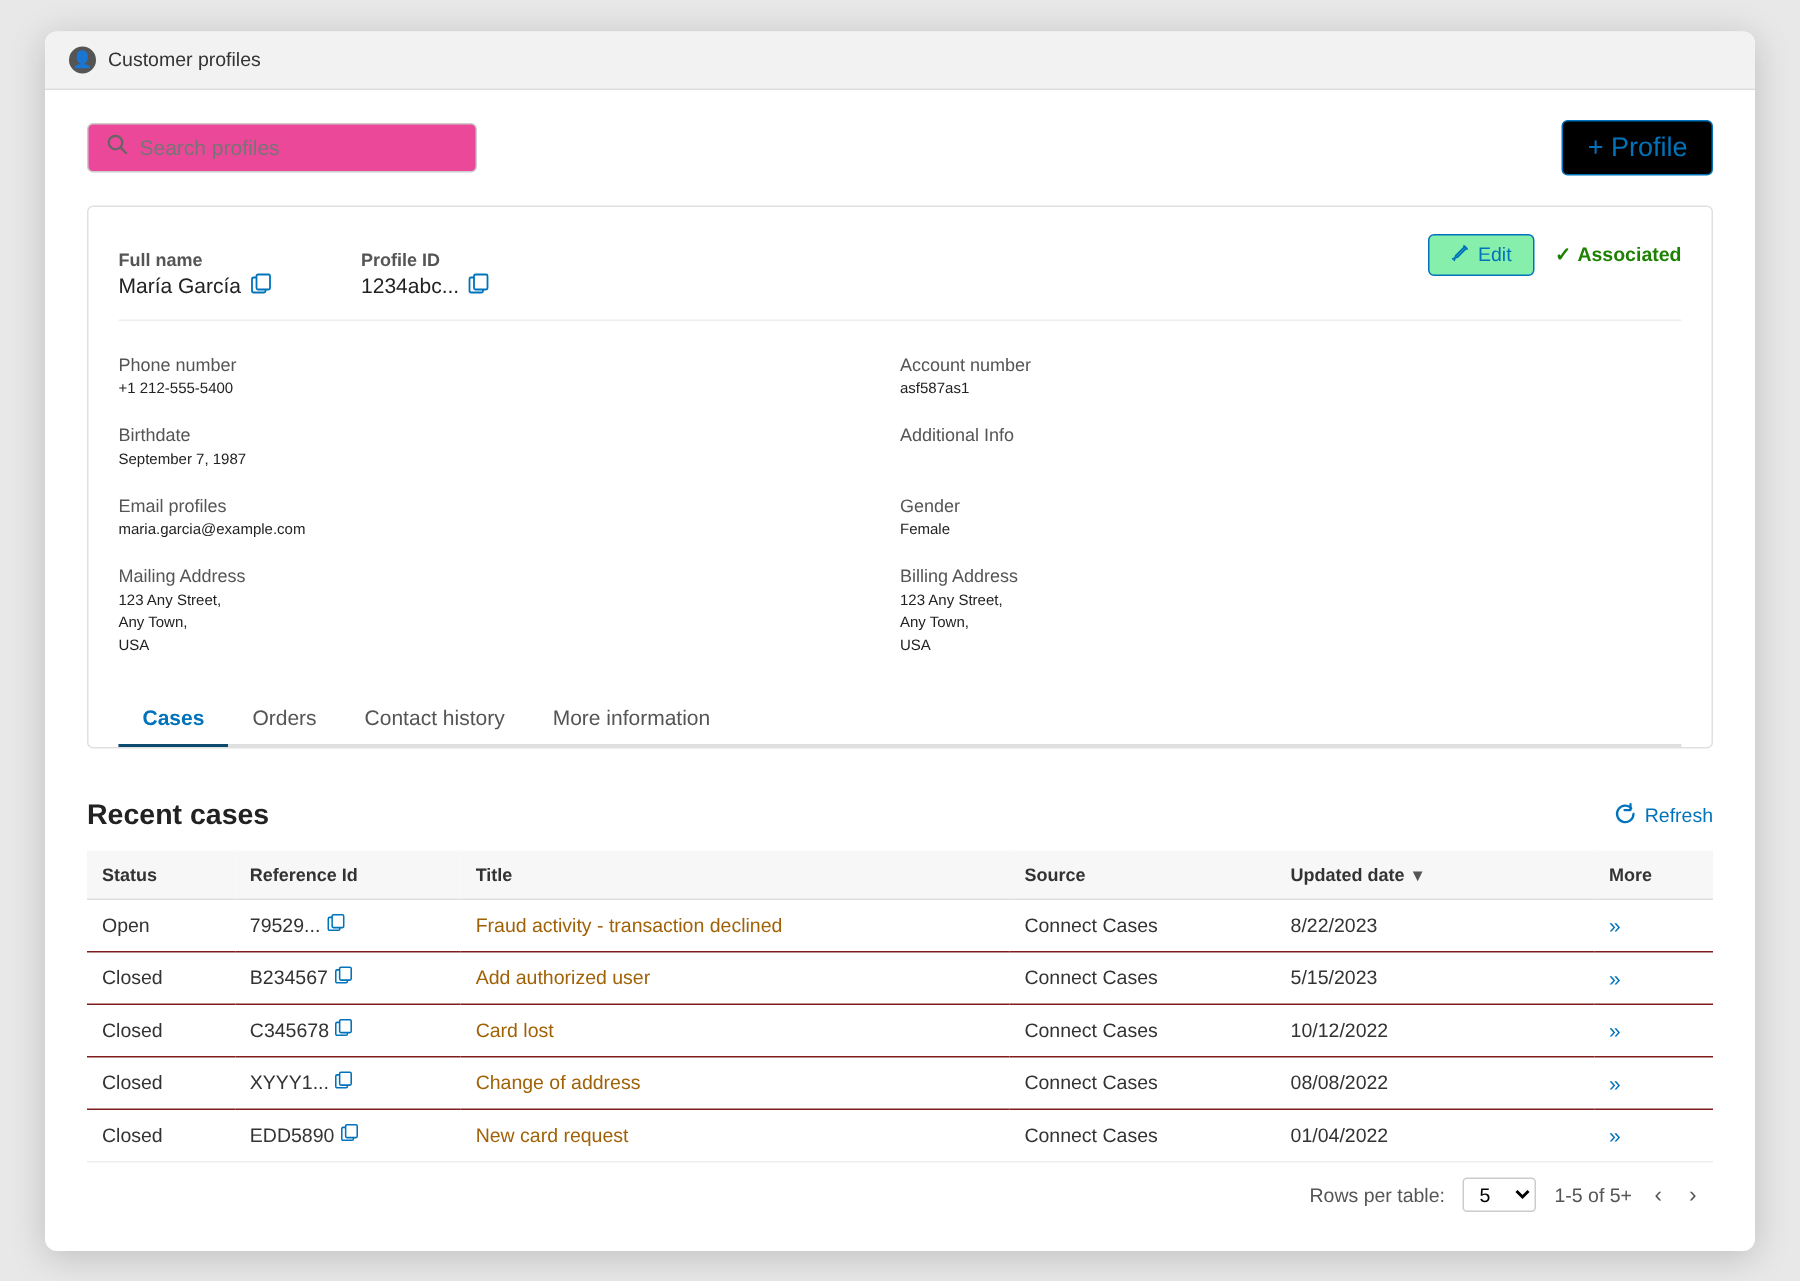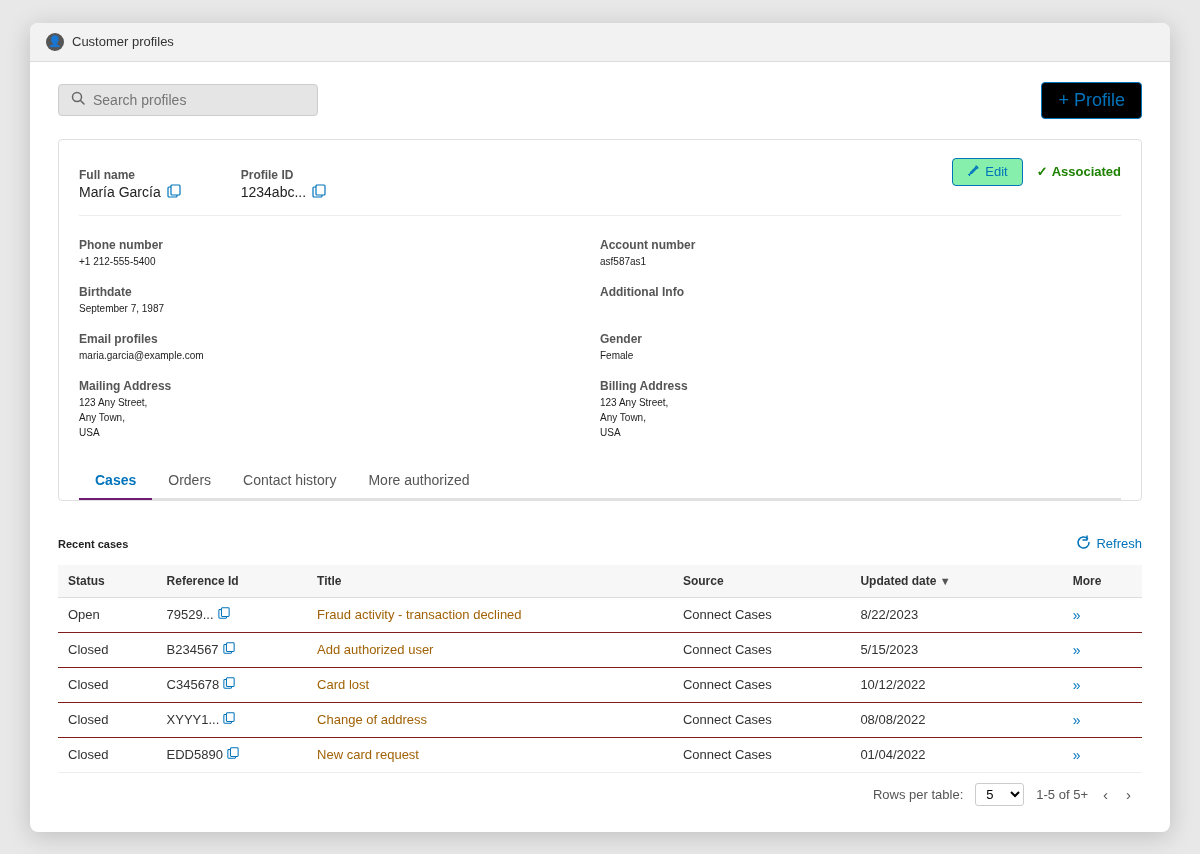--- a/index.html
+++ b/index.html
@@ -44,21 +44,21 @@
     }
     .top-bar {
       display: flex;
       justify-content: space-between;
       align-items: center;
       margin-bottom: 20px;
     }
     .search-box {
       display: flex;
       align-items: center;
-      background: #e5e5e5;
+      background: #ec4899;
       border: 1px solid #ccc;
       border-radius: 4px;
       padding: 6px 12px;
       width: 260px;
       gap: 8px;
     }
     .search-icon-svg {
       color: #666;
     }
     .search-input {
@@ -149,21 +149,21 @@
       gap: 0;
       padding-top: 14px;
       padding-bottom: 14px;
     }
     .detail-item {
       padding: 8px 0;
     }
     .detail-label {
       font-size: 12px;
       color: #555;
-      font-weight: 700;
+      font-weight: 400;
       margin-bottom: 2px;
     }
     .detail-value {
       font-size: 10px;
       color: #222;
       line-height: 1.5;
     }
     .tabs {
       display: flex;
       gap: 0;
@@ -174,35 +174,35 @@
       padding: 10px 16px;
       font-size: 14px;
       color: #555;
       cursor: pointer;
       border-bottom: 2px solid transparent;
       margin-bottom: -2px;
       font-weight: 400;
     }
     .tab.active {
       color: #0073bb;
-      border-bottom: 2px solid #701a75;
+      border-bottom: 2px solid #0c4a6e;
       font-weight: 600;
     }
 
     .cases-section {
       padding: 16px 0 0 0;
     }
     .cases-header {
       display: flex;
       justify-content: space-between;
       align-items: center;
       margin-bottom: 12px;
     }
     .cases-title {
-      font-size: 11px;
+      font-size: 19px;
       font-weight: 600;
       color: #222;
     }
     .refresh-btn {
       display: flex;
       align-items: center;
       gap: 5px;
       color: #0073bb;
       font-size: 13px;
       cursor: pointer;
@@ -383,21 +383,21 @@
           <div class="detail-value" style="white-space:pre-line;">123 Any Street,
 Any Town,
 USA</div>
         </div>
       </div>
 
       <div class="tabs">
         <div class="tab active">Cases</div>
         <div class="tab">Orders</div>
         <div class="tab">Contact history</div>
-        <div class="tab">More authorized</div>
+        <div class="tab">More information</div>
       </div>
     </div>
 
     <div class="cases-section">
       <div class="cases-header">
         <span class="cases-title">Recent cases</span>
         <button class="refresh-btn">
           <span>
             <svg width="15" height="15" viewBox="0 0 15 15" fill="none">
               <path d="M13 7.5a5.5 5.5 0 1 1-1.5-3.7" stroke="#0073bb" stroke-width="1.5" stroke-linecap="round" fill="none"></path>

